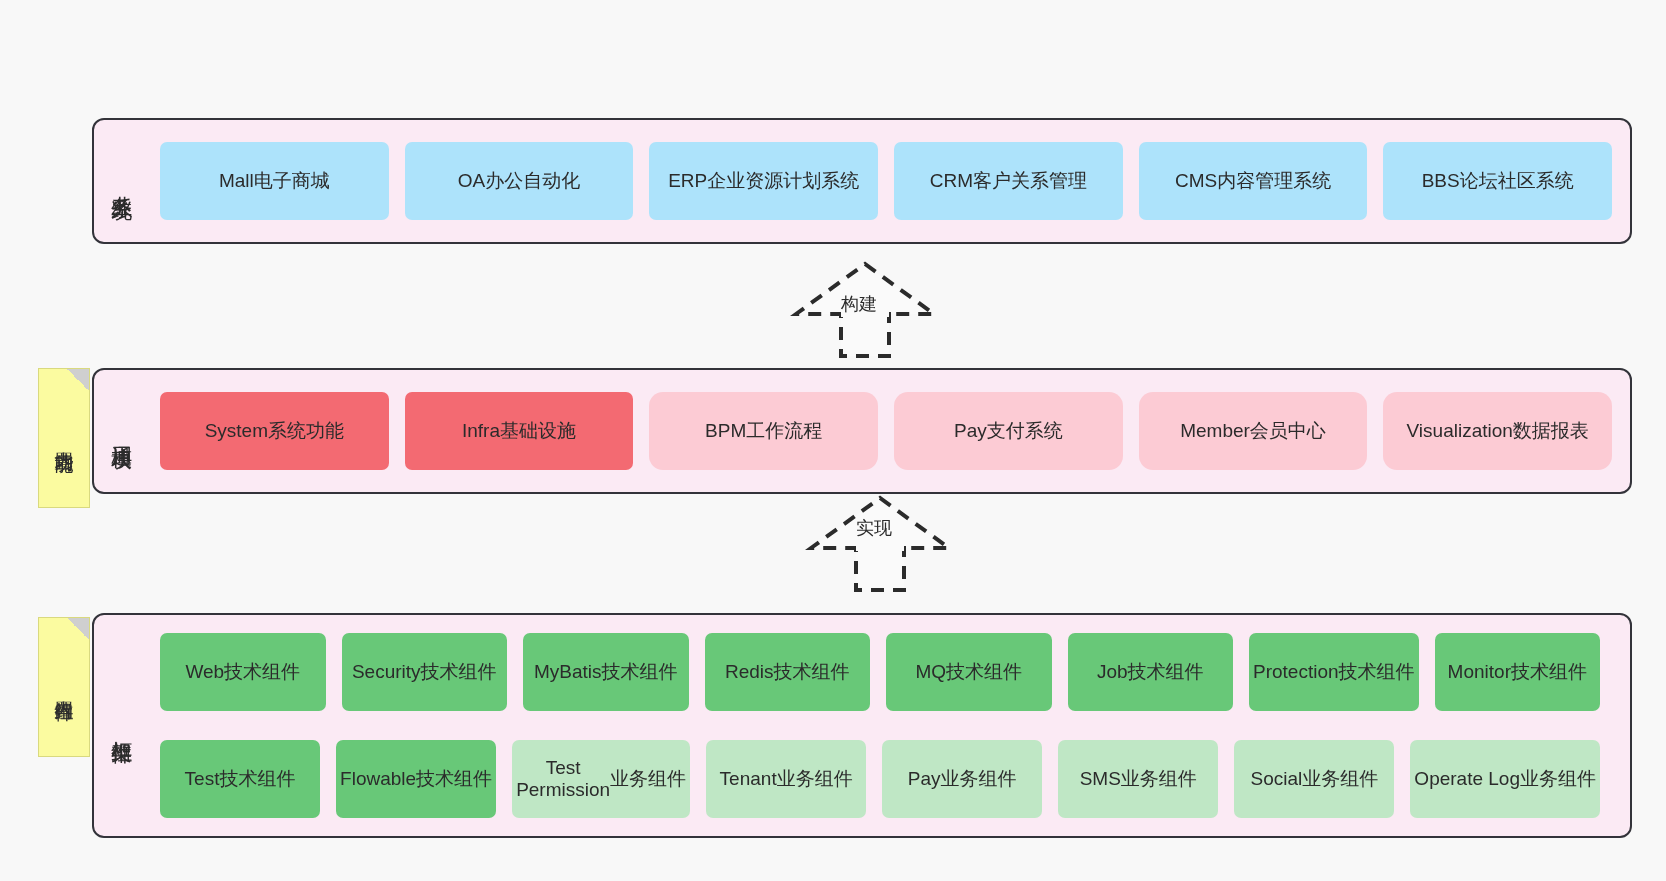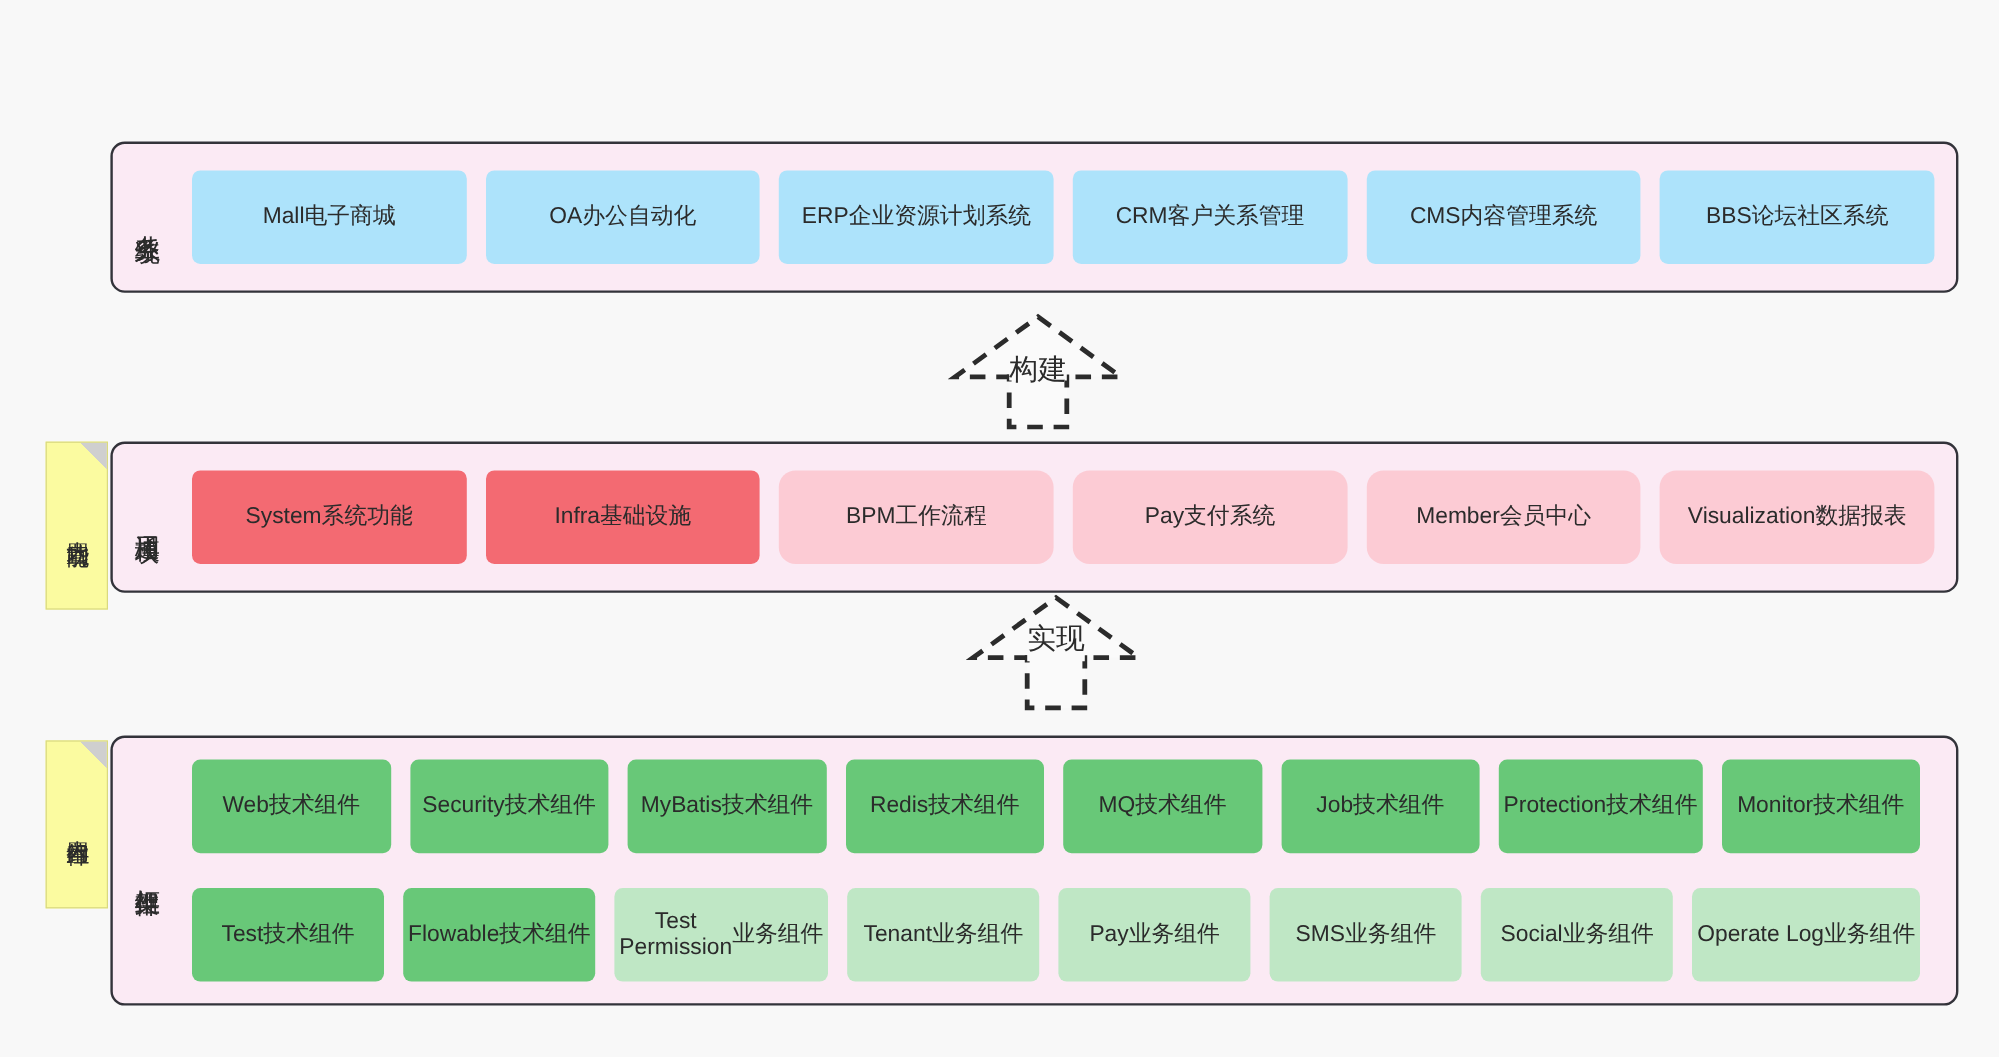--- a/index.html
+++ b/index.html
@@ -113,21 +113,21 @@
     width: 22px; height: 22px;
     background: linear-gradient(225deg, #cfcfcf 0%, #cfcfcf 50%, transparent 50%);
   }
 
   
   .arrow {
     position: absolute;
   }
   .arrow-label {
     position: absolute;
-    font-size: 24px;
+    font-size: 18px;
     color: #2b2b2b;
     white-space: nowrap;
     background: transparent;
   }
 </style>
 </head>
 <body>
 
 <div class="canvas">
 

